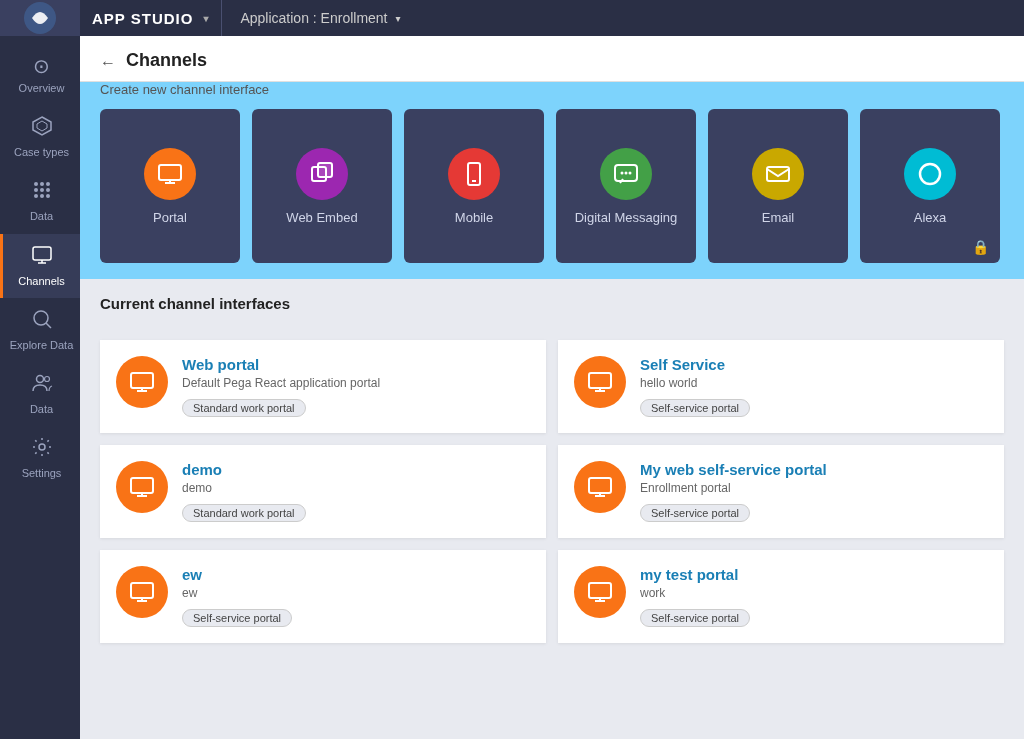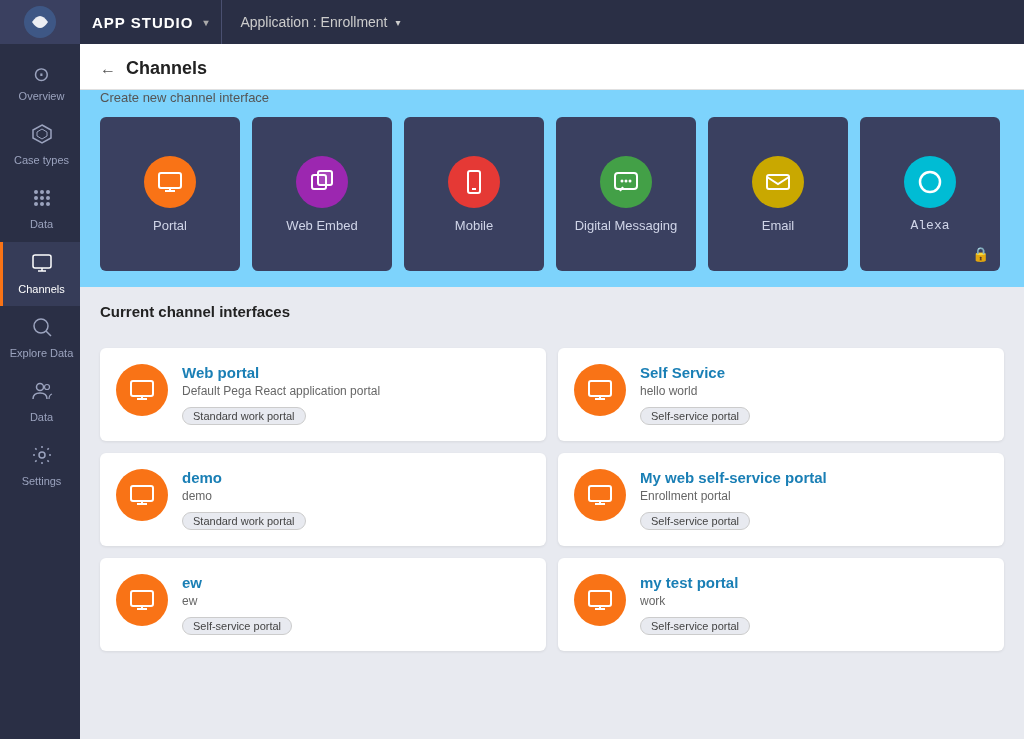--- a/index.html
+++ b/index.html
@@ -3,21 +3,21 @@
   <meta charset="utf-8">
   <style>
     * { box-sizing: border-box; margin: 0; padding: 0; }
     body { font-family: -apple-system, BlinkMacSystemFont, 'Segoe UI', Arial, sans-serif; display: flex; flex-direction: column; height: 739px; width: 1024px; overflow: hidden; background: #e8eaf0; }
 
     
     .topbar {
       display: flex;
       align-items: center;
       background: #2a2f45;
-      height: 44px;
+      height: 36px;
       flex-shrink: 0;
     }
     .topbar-logo {
       width: 80px;
       height: 44px;
       background: #3a4060;
       display: flex; align-items: center; justify-content: center;
       flex-shrink: 0;
     }
     .topbar-logo svg { width: 36px; height: 36px; }
@@ -160,21 +160,20 @@
       justify-content: center;
       font-size: 22px;
     }
     .channel-card-label {
       color: #d0d5e8;
       font-size: 13px;
       font-weight: 500;
     }
     .channel-card.locked {
       position: relative;
-      font-family: Liberation Mono, monospace;
     }
     .lock-icon {
       position: absolute;
       bottom: 8px;
       right: 10px;
       color: #7a8098;
       font-size: 14px;
     }
 
     
@@ -190,21 +189,21 @@
       color: #222;
       margin-bottom: 28px;
     }
     .interfaces-grid {
       display: grid;
       grid-template-columns: 1fr 1fr;
       gap: 12px;
     }
     .interface-card {
       background: #fff;
-      border-radius: 6px;
+      border-radius: 0;
       padding: 16px;
       display: flex;
       align-items: flex-start;
       gap: 14px;
       cursor: pointer;
       box-shadow: 0 1px 3px rgba(0,0,0,0.08);
     }
     .interface-icon {
       width: 52px;
       height: 52px;

